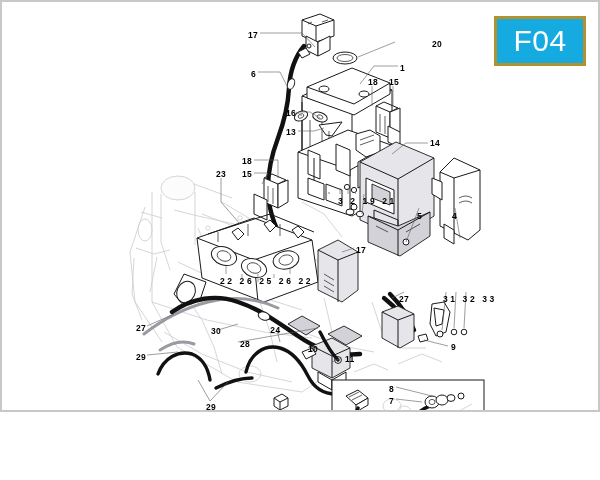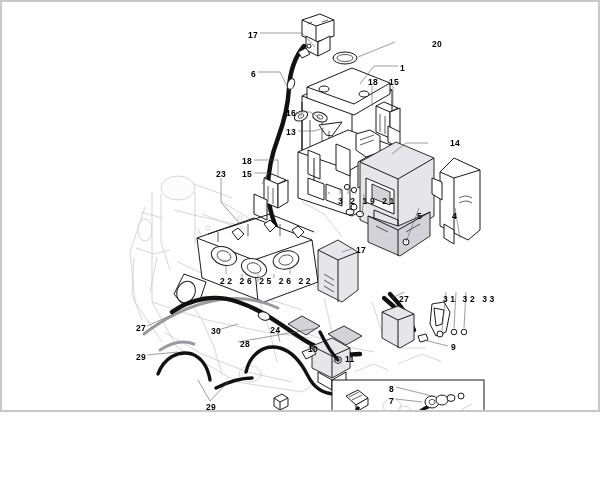--- a/index.html
+++ b/index.html
@@ -398,21 +398,21 @@
 
   <div id="callout-layer">
       <div class="callout" style="left: 246px; top: 29px;">17</div>
       <div class="callout" style="left: 410px; top: 38px; margin-left: 20px;">20</div>
       <div class="callout" style="left: 249px; top: 68px;">6</div>
       <div class="callout" style="left: 398px; top: 62px;">1</div>
       <div class="callout" style="left: 366px; top: 76px;">18</div>
       <div class="callout" style="left: 387px; top: 76px;">15</div>
       <div class="callout" style="left: 284px; top: 107px;">16</div>
       <div class="callout" style="left: 284px; top: 126px;">13</div>
-      <div class="callout" style="left: 428px; top: 137px; margin-left: 20px;">14</div>
+      <div class="callout" style="left: 428px; top: 137px;">14</div>
       <div class="callout" style="left: 240px; top: 155px;">18</div>
       <div class="callout" style="left: 240px; top: 168px;">15</div>
       <div class="callout" style="left: 214px; top: 168px;">23</div>
       <div class="callout grp" style="left: 336px; top: 195px;">3 2 19 21</div>
       <div class="callout" style="left: 415px; top: 210px;">5</div>
       <div class="callout" style="left: 450px; top: 210px;">4</div>
       <div class="callout" style="left: 354px; top: 244px;">17</div>
       <div class="callout grp" style="left: 218px; top: 275px;">22 26 25 26 22</div>
       <div class="callout" style="left: 397px; top: 293px;">27</div>
       <div class="callout grp" style="left: 441px; top: 293px;">31 32 33</div>
@@ -423,14 +423,17 @@
       <div class="callout" style="left: 449px; top: 341px;">9</div>
       <div class="callout" style="left: 134px; top: 351px;">29</div>
       <div class="callout" style="left: 306px; top: 343px;">10</div>
       <div class="callout" style="left: 343px; top: 353px;">11</div>
       <div class="callout" style="left: 387px; top: 383px;">8</div>
       <div class="callout" style="left: 387px; top: 395px;">7</div>
       <div class="callout" style="left: 304px; top: 412px;">5</div>
       <div class="callout" style="left: 204px; top: 401px;">29</div>
     </div>
 
+  <div id="figure-badge" style="background: rgb(21, 171, 224); border-color: rgb(179, 145, 44);">
+    <span class="code" style="color: rgb(255, 255, 255);">F04</span>
+  </div>
 
 </div>
 
 </body></html>

